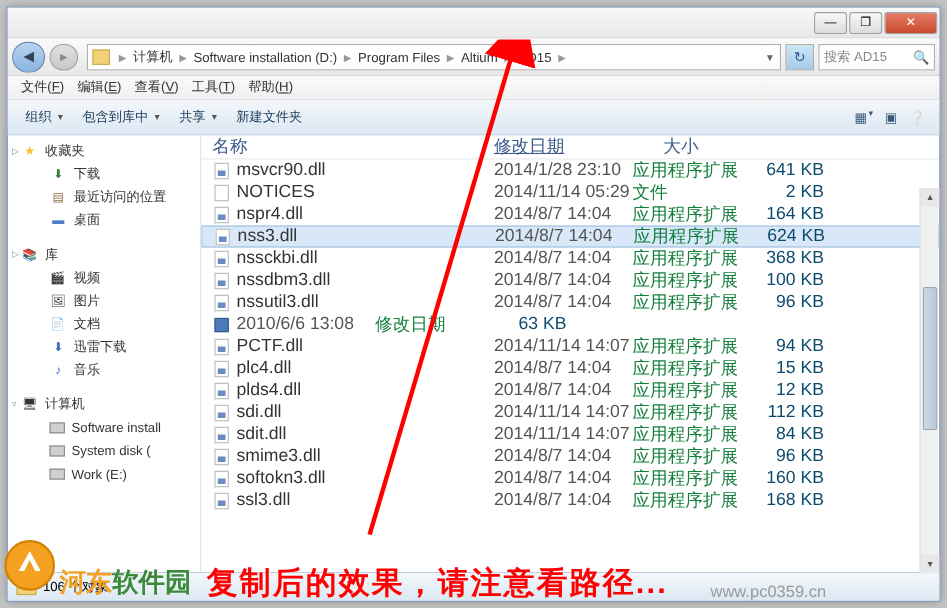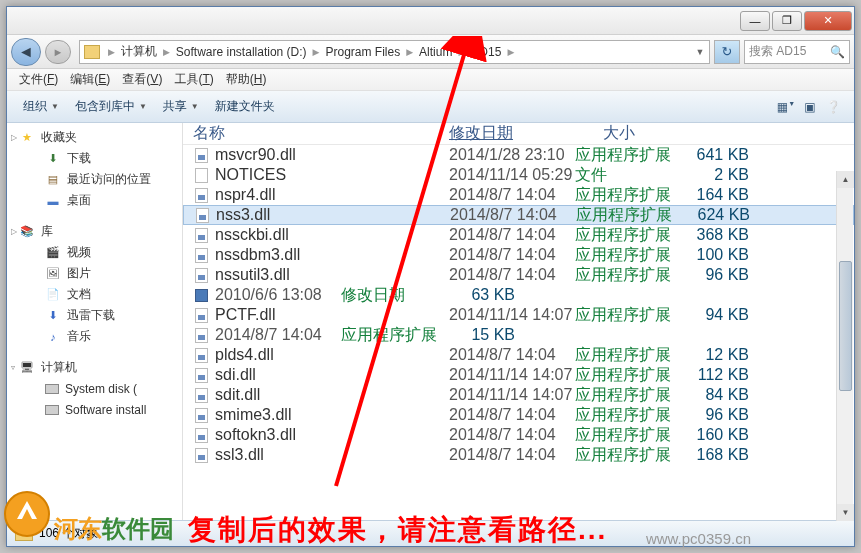--- a/index.html
+++ b/index.html
@@ -179,25 +179,29 @@
           <span>音乐</span>
         </div>
       <div class="side-sep"></div>
       <div class="side-item hdr">
           <span class="expand">▿</span>
           <span class="side-icon">🖥</span>
           <span>计算机</span>
         </div>
       <div class="side-item sub">
           <span class="side-icon drive"></span>
+          <span>Software install</span>
+        </div>
+      <div class="side-item sub">
+          <span class="side-icon drive"></span>
           <span>System disk (</span>
         </div>
       <div class="side-item sub">
           <span class="side-icon drive"></span>
-          <span>Software install</span>
+          <span>Work (E:)</span>
         </div>
     </div>
 
     <div class="filelist">
       <div class="col-headers">
         <span class="col-name">名称</span>
         <span class="col-date">修改日期</span>
         <span class="col-size">大小</span>
       </div>
       <div id="file-rows">
@@ -278,20 +282,21 @@
             </span>
             <span class="fname">PCTF.dll</span>
             <span class="fdate">2014/11/14 14:07</span>
             <span class="ftype">应用程序扩展</span>
             <span class="fsize">94 KB</span>
           </div>
           <div class="file-row">
             <span class="file-icon">
               <span class="dll-icon"></span>
             </span>
+            <span class="fname">plc4.dll</span>
             <span class="fdate">2014/8/7 14:04</span>
             <span class="ftype">应用程序扩展</span>
             <span class="fsize">15 KB</span>
           </div>
           <div class="file-row">
             <span class="file-icon">
               <span class="dll-icon"></span>
             </span>
             <span class="fname">plds4.dll</span>
             <span class="fdate">2014/8/7 14:04</span>

